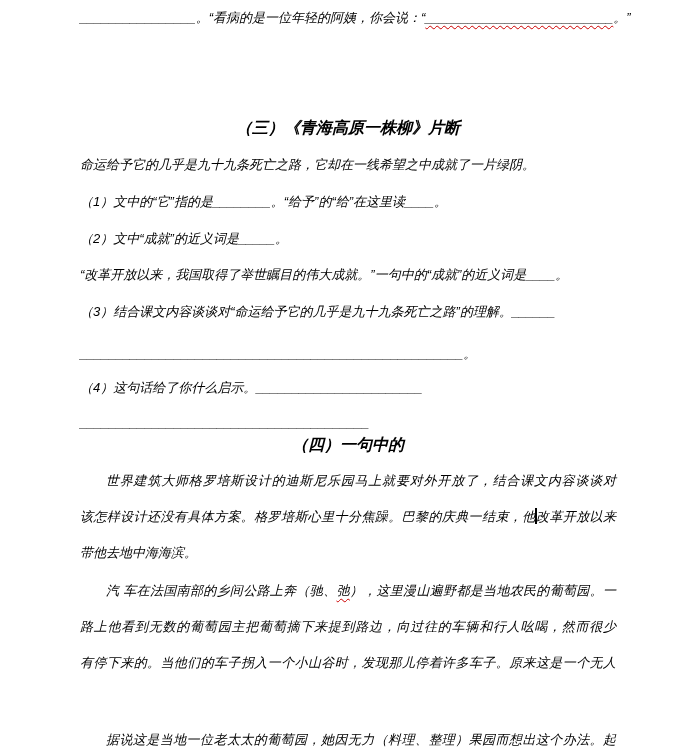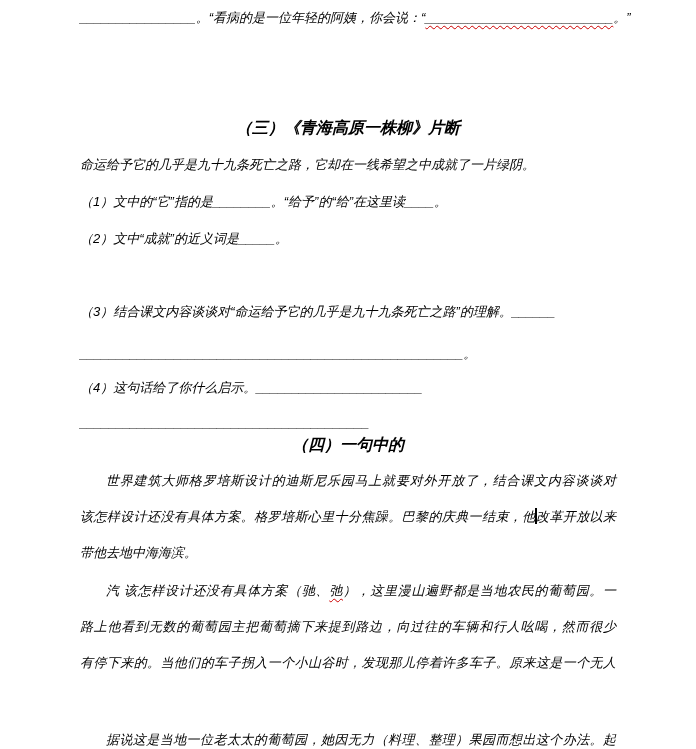--- a/index.html
+++ b/index.html
@@ -41,38 +41,39 @@
 
 
   <div class="ln title" style="top:117px">（三）《青海高原一株柳》片断</div>
 
   <div class="ln" style="top:154px">命运给予它的几乎是九十九条死亡之路，它却在一线希望之中成就了一片绿阴。</div>
 
   <div class="ln" style="top:191px"><span>（1）文中的“它”指的是</span><span class="blank">________</span><span>。“给予”的“给”在这里读</span><span class="blank">____</span><span>。</span></div>
 
   <div class="ln" style="top:228px"><span>（2）文中“成就”的近义词是</span><span class="blank">_____</span><span>。</span></div>
 
+  <div class="ln" style="top:264px"><span>“改革开放以来，我国取得了举世瞩目的伟大成就。”一句中的“成就”的近义词是</span><span class="blank">____</span><span>。</span></div>
 
   <div class="ln" style="top:301px"><span>（3）结合课文内容谈谈对“命运给予它的几乎是九十九条死亡之路”的理解。</span><span class="blank">______</span></div>
 
   <div class="ln" style="top:343px"><span class="blank">_____________________________________________________</span><span>。</span></div>
 
   <div class="ln" style="top:377px"><span>（4）这句话给了你什么启示。</span><span class="blank">_______________________</span></div>
 
   <div class="ln" style="top:412px"><span class="blank">________________________________________</span></div>
 
   <div class="ln title" style="top:434px">（四）一句中的</div>
 
   <div class="ln fill ind" style="top:470px">世界建筑大师格罗培斯设计的迪斯尼乐园马上就要对外开放了，结合课文内容谈谈对</div>
 
   <div class="ln fill" style="top:506px"><span>该怎样设计还没有具体方案。格罗培斯心里十分焦躁。巴黎的庆典一结束，他</span><span class="caret"></span><span>改革开放以来</span></div>
 
   <div class="ln" style="top:542px">带他去地中海海滨。</div>
 
-  <div class="ln fill ind" style="top:580px"><span>汽 该怎样设计还没有具体方案（驰、</span><span class="wavy">弛</span><span>），这里漫山遍野都是当地农民的葡萄园。一</span></div>
+  <div class="ln fill ind" style="top:580px"><span>汽 车在法国南部的乡间公路上奔（驰、</span><span class="wavy">弛</span><span>），这里漫山遍野都是当地农民的葡萄园。一</span></div>
 
   <div class="ln fill" style="top:616px">路上他看到无数的葡萄园主把葡萄摘下来提到路边，向过往的车辆和行人吆喝，然而很少</div>
 
   <div class="ln fill" style="top:652px">有停下来的。当他们的车子拐入一个小山谷时，发现那儿停着许多车子。原来这是一个无人</div>
 
 
   <div class="ln fill ind" style="top:729px">据说这是当地一位老太太的葡萄园，她因无力（料理、整理）果园而想出这个办法。起</div>
 
 </div>
 

